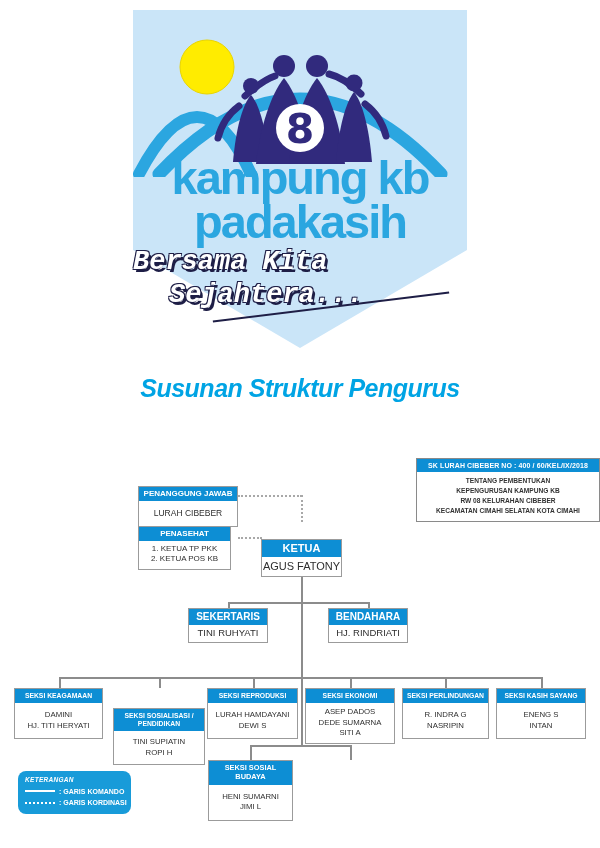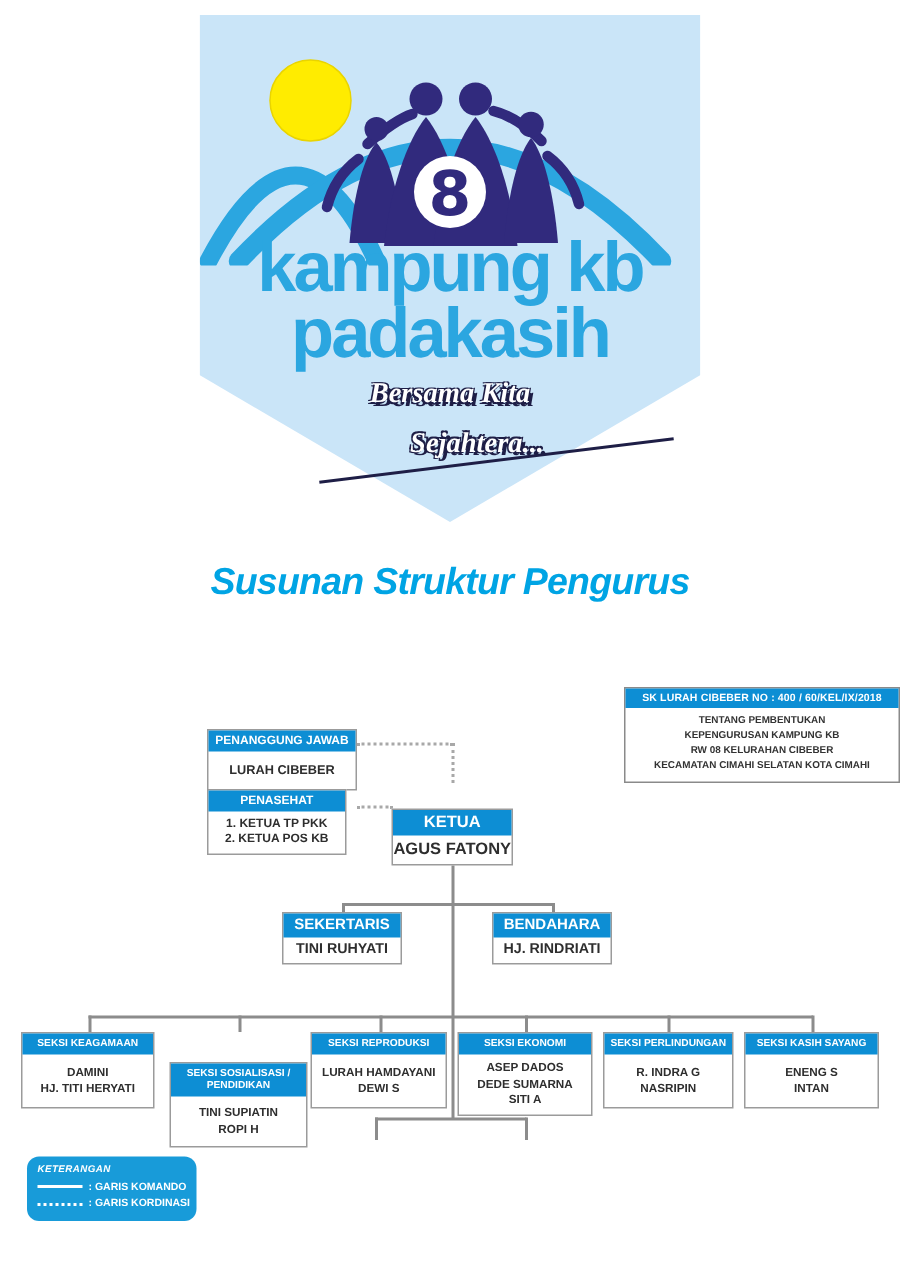--- a/index.html
+++ b/index.html
@@ -4,42 +4,42 @@
 <style>
   html,body{margin:0;padding:0;background:#fff;}
   .page{position:relative;width:600px;height:848px;background:#fff;overflow:hidden;
         font-family:"Liberation Sans",sans-serif;}
 
   
   .pennant{position:absolute;left:133px;top:10px;width:334px;height:338px;background:#cae5f8;
            clip-path:polygon(0 0,100% 0,100% 71%,50% 100%,0 71%);}
   .logo-name{position:absolute;top:146px;left:0;width:100%;text-align:center;color:#2ba6e0;
              font-weight:bold;font-size:47px;line-height:44px;letter-spacing:-2px;}
-  .tagline{position:absolute;left:133px;top:246px;width:334px;text-align:center;
-           font-family:Liberation Serif, serif;font-style:italic;font-weight:bold;font-size:19px;
+  .tagline{position:absolute;left:133px;top:246px;width:334px;text-align:left;
+           font-family:Liberation Mono, monospace;font-style:italic;font-weight:bold;font-size:27px;
            line-height:33px;color:#fff;
            text-shadow:-1px -1px 0 #1e1e46,1px -1px 0 #1e1e46,-1px 1px 0 #1e1e46,2.5px 2.5px 0 #1e1e46;}
   .tagline .l2{padding-left:36px;}
   .tag-underline{position:absolute;left:212px;top:306px;width:238px;height:0;
                  border-top:2.5px solid #1e1e46;transform:rotate(-7deg);}
 
   
   .page-title{position:absolute;top:374px;left:0;width:100%;text-align:center;
               font-size:25px;font-weight:bold;font-style:italic;color:#00a4e4;letter-spacing:-0.5px;}
 
   
   .sk{position:absolute;left:416px;top:458px;width:182px;border:1px solid #8a8a8a;background:#fff;}
   .sk-hdr{background:#0d8ed4;color:#fff;font-weight:bold;font-size:7px;text-align:center;
           padding:3px 0;letter-spacing:0.1px;}
   .sk-body{font-size:6.6px;font-weight:bold;color:#333;text-align:center;line-height:1.5;padding:4px 2px 5px;}
 
   
   .obox{position:absolute;background:#fff;border:1px solid #9b9b9b;text-align:center;box-sizing:border-box;}
   .hdr{background:#0d8ed4;color:#fff;font-weight:bold;line-height:1.2;}
-  .bd{font-weight:bold;color:#2e2e2e;line-height:1.35;}
+  .bd{font-weight:normal;color:#2e2e2e;line-height:1.35;}
 
   
   .ln{position:absolute;background:#8c8c8c;}
   .dot-h{position:absolute;height:0;border-top:2px dotted #a8a8a8;}
   .dot-v{position:absolute;width:0;border-left:2px dotted #a8a8a8;}
 
   
   .legend{position:absolute;left:18px;top:771px;width:113px;height:43px;background:#189bd9;
           border-radius:8px;color:#fff;padding:5px 7px;box-sizing:border-box;}
   .legend-title{font-size:6.5px;font-style:italic;font-weight:bold;letter-spacing:0.3px;}
@@ -192,20 +192,27 @@
   </div>
 
   <div class="obox" style="left:496px;top:688px;width:90px">
     <div class="hdr" style="font-size:6.8px;padding:3px 0">SEKSI KASIH SAYANG</div>
     <div class="bd" style="font-size:7.8px;padding:7px 0">
       <div>ENENG S</div>
       <div>INTAN</div>
     </div>
   </div>
 
+  <div class="obox" style="left:208px;top:760px;width:85px">
+    <div class="hdr" style="font-size:7.4px;padding:3px 0">SEKSI SOSIAL BUDAYA</div>
+    <div class="bd" style="font-size:7.8px;padding:7px 0">
+      <div>HENI SUMARNI</div>
+      <div>JIMI L</div>
+    </div>
+  </div>
 
 
   <div class="legend">
     <div class="legend-title">KETERANGAN</div>
     <div class="leg-row">
       <span class="leg-line"></span>
       <span>: GARIS KOMANDO</span>
     </div>
     <div class="leg-row">
       <span class="leg-line dotted"></span>

